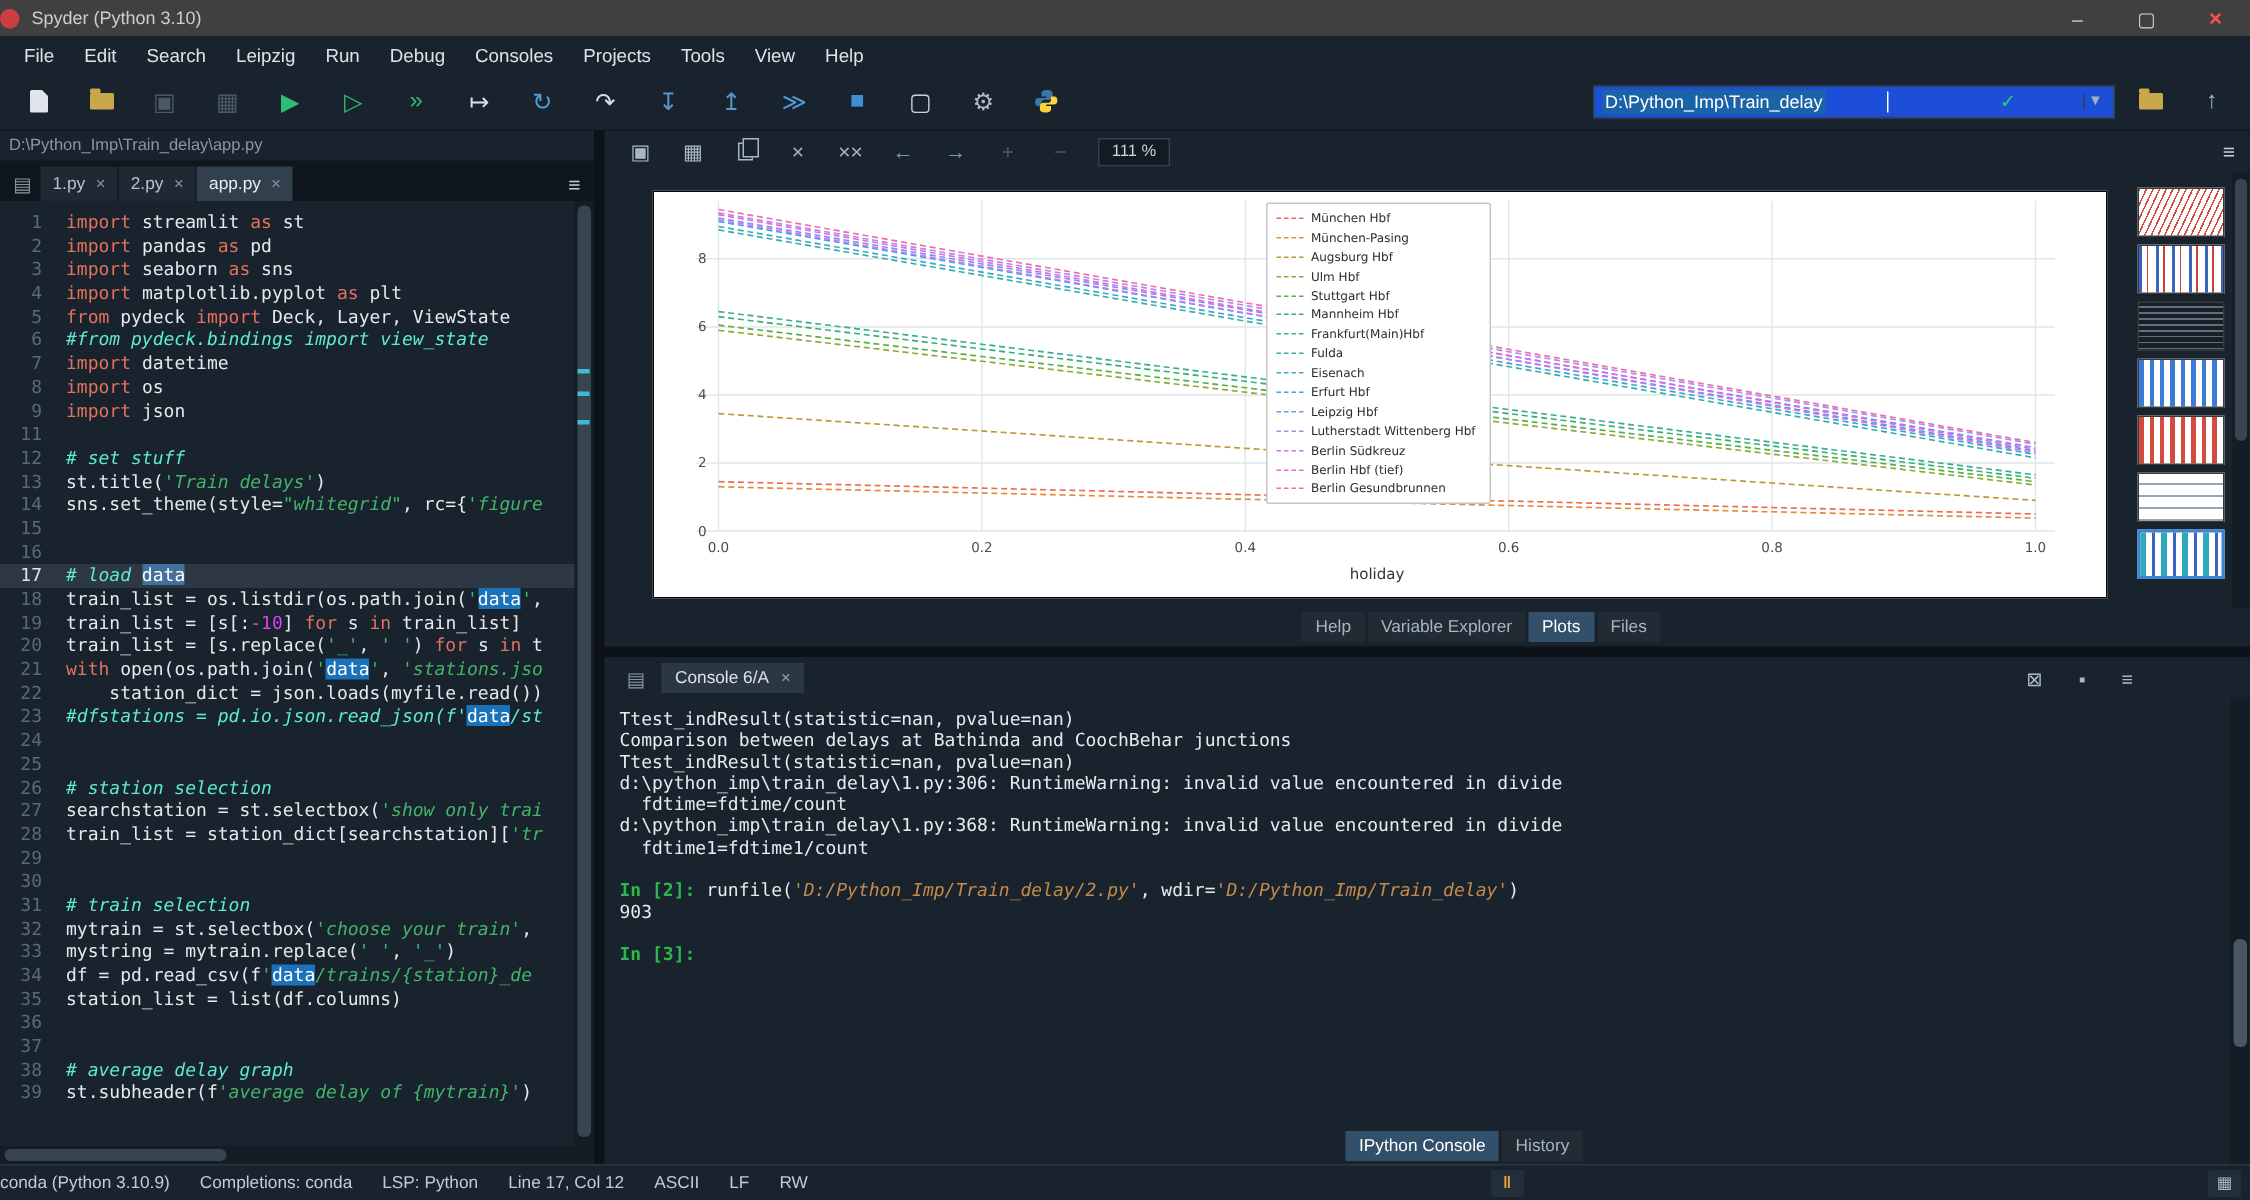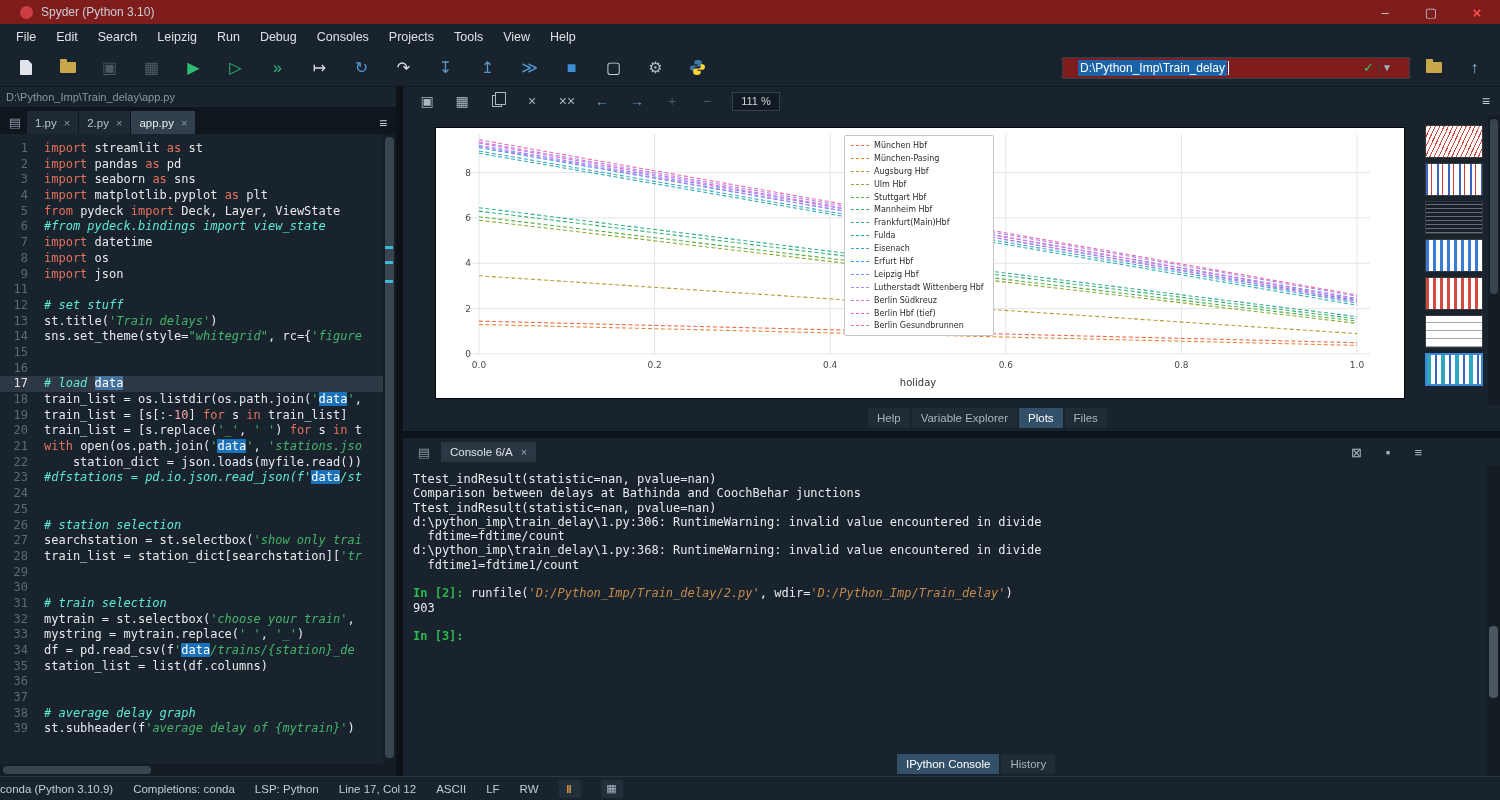--- a/index.html
+++ b/index.html
@@ -1,38 +1,38 @@
 <!DOCTYPE html>
 <html><head>
 <meta charset="utf-8">
 <style>
   html,body{margin:0;padding:0;background:#000;}
   *{box-sizing:border-box;}
   .window{width:1500px;height:800px;position:relative;background:#19232d;color:#d8dee9;
     font-family:"Liberation Sans",sans-serif;overflow:hidden;}
   
-  .titlebar{height:24px;background:#7f1d1d;display:flex;align-items:center;padding-left:20px;font-size:12px;color:#c9ced3;}
+  .titlebar{height:24px;background:#404040;display:flex;align-items:center;padding-left:0;font-size:12px;color:#c9ced3;}
   .tb-logo{width:13px;height:13px;border-radius:50%;background:#cc3e44;margin-right:8px;flex:none;}
   .tb-title{flex:1;}
   .win-btn{width:46px;height:24px;display:flex;align-items:center;justify-content:center;font-size:13px;color:#c9ced3;}
   .win-btn.close{color:#ff5048;font-size:15px;font-weight:bold;}
   
   .menubar{height:25px;display:flex;align-items:center;padding-left:6px;font-size:12.5px;background:#19232d;}
   .menu-item{padding:3px 10px;color:#dde2e7;}
   
   .toolbar{height:38px;display:flex;align-items:center;padding:0 8px;gap:7px;background:#19232d;border-bottom:1px solid #11181f;}
   .tbtn{width:35px;height:30px;display:flex;align-items:center;justify-content:center;font-size:16px;flex:none;}
   .ic-page{width:12px;height:15px;background:#dfe5ea;border-radius:1px;position:relative;}
   .ic-page::before{content:"";position:absolute;right:-1px;top:-1px;border:3px solid #19232d;border-left-color:transparent;border-bottom-color:transparent;}
   .ic-folder{width:16px;height:11px;background:#c9a84c;border-radius:1px;position:relative;}
   .ic-folder::before{content:"";position:absolute;top:-3px;left:0;width:7px;height:3px;background:#c9a84c;border-radius:1px 1px 0 0;}
   .ic-copy{width:10px;height:12px;border:1px solid #aab7c2;position:relative;}
   .ic-copy::before{content:"";position:absolute;left:2px;top:-4px;width:9px;height:11px;border:1px solid #aab7c2;background:#19232d;}
   .wd-group{margin-left:auto;display:flex;align-items:center;gap:6px;}
-  .wd-box{width:348px;height:22px;background:#7f1d1d;border:1px solid #32414b;display:flex;align-items:center;padding:0 15px;font-size:12px;}
+  .wd-box{width:348px;height:22px;background:#1d4ed8;border:1px solid #32414b;display:flex;align-items:center;padding:0 5px;font-size:12px;gap:40px;}
   .wd-text{background:#1b63a8;color:#fff;padding:1px 2px;white-space:nowrap;}
   .wd-caret{width:1px;height:14px;background:#fff;margin-left:1px;}
   .wd-check{margin-left:auto;color:#2ecc71;font-size:13px;}
   .wd-drop{width:15px;text-align:center;color:#9fb0bd;border-left:1px solid #32414b;margin-left:5px;font-size:10px;}
   
   .main{display:flex;height:689px;}
   .splitter{width:7px;background:#0d1218;}
   
   .editor-pane{width:396px;display:flex;flex-direction:column;background:#19232d;position:relative;}
   .ed-path{height:20px;font-size:11px;color:#8a97a3;padding:4px 6px 2px;}
@@ -44,21 +44,21 @@
   .ed-menu{margin-left:auto;width:26px;height:23px;display:flex;align-items:center;justify-content:center;color:#c3ccd4;font-size:14px;}
   .code-area{flex:1;position:relative;overflow:hidden;font-family:"DejaVu Sans Mono",monospace;font-size:12px;padding-top:7px;}
   .code-line{display:flex;height:15.7px;line-height:15.7px;white-space:pre;}
   .code-line .gut{width:44px;text-align:right;padding-right:16px;color:#5a6a76;flex:none;}
   .code-line.cur{background:#2e3844;}
   .code-line.cur .gut{color:#dfe4e8;}
   .tk-k{color:#e4715c;}
   .tk-t{color:#e6e9ec;}
   .tk-s{color:#44b46a;font-style:italic;}
   .tk-c{color:#5eead4;font-style:italic;}
-  .tk-n{color:#fca5a5;}
+  .tk-n{color:#d946ef;}
   .tk-h{background:#1a72bb;color:#fff;}
   .tk-sel{background:#44719c;color:#fff;}
   .ed-vscroll{position:absolute;top:0;right:0;bottom:0;width:13px;background:#141c24;}
   .ed-vthumb{position:absolute;left:2px;top:3px;bottom:6px;width:9px;background:#38444f;border-radius:4px;}
   .ed-mark{position:absolute;left:2px;width:8px;height:3px;background:#3fb9d8;}
   .ed-hscroll{height:12px;background:#141c24;position:relative;}
   .ed-hthumb{position:absolute;left:3px;top:2px;width:148px;height:8px;background:#38444f;border-radius:4px;}
   
   .right-col{flex:1;display:flex;flex-direction:column;min-width:0;}
   .plots-pane{height:344px;display:flex;flex-direction:column;}
@@ -95,21 +95,21 @@
   .con-tab .x{color:#9aa6b0;font-size:11px;}
   .con-icons{margin-left:auto;display:flex;gap:24px;color:#aab7c2;font-size:13px;padding-right:68px;}
   .con-body{flex:1;font-family:"DejaVu Sans Mono",monospace;font-size:12px;line-height:14.3px;padding:6px 0 0 10px;white-space:pre;color:#e8eaed;overflow:hidden;}
   .ck-t{color:#e8eaed;}
   .ck-p{color:#2db84d;font-weight:bold;}
   .ck-s{color:#c58a4b;font-style:italic;}
   .con-bottom{position:absolute;left:0;right:0;bottom:0;height:24px;display:flex;align-items:center;gap:2px;padding-left:494px;}
   .con-vscroll{position:absolute;top:28px;right:0;bottom:0;width:13px;background:#141c24;}
   .con-vthumb{position:absolute;left:2px;top:160px;width:9px;height:72px;background:#4a5762;border-radius:4px;}
   
-  .statusbar{height:24px;background:#19232d;border-top:1px solid #2a3640;display:flex;align-items:center;justify-content:flex-start;gap:20px;font-size:11.5px;color:#c2ccd4;padding-right:6px;}
+  .statusbar{height:24px;background:#19232d;border-top:1px solid #2a3640;display:flex;align-items:center;justify-content:space-between;gap:20px;font-size:11.5px;color:#c2ccd4;padding-right:6px;}
   .st-icon{width:22px;height:18px;display:flex;align-items:center;justify-content:center;background:#222e39;border-radius:2px;font-size:11px;}
   .st-pause{color:#e8a33d;font-weight:bold;letter-spacing:1px;}
 </style>
 </head>
 <body>
 
 <div class="window">
 
   <div class="titlebar">
     <span class="tb-logo"></span>

